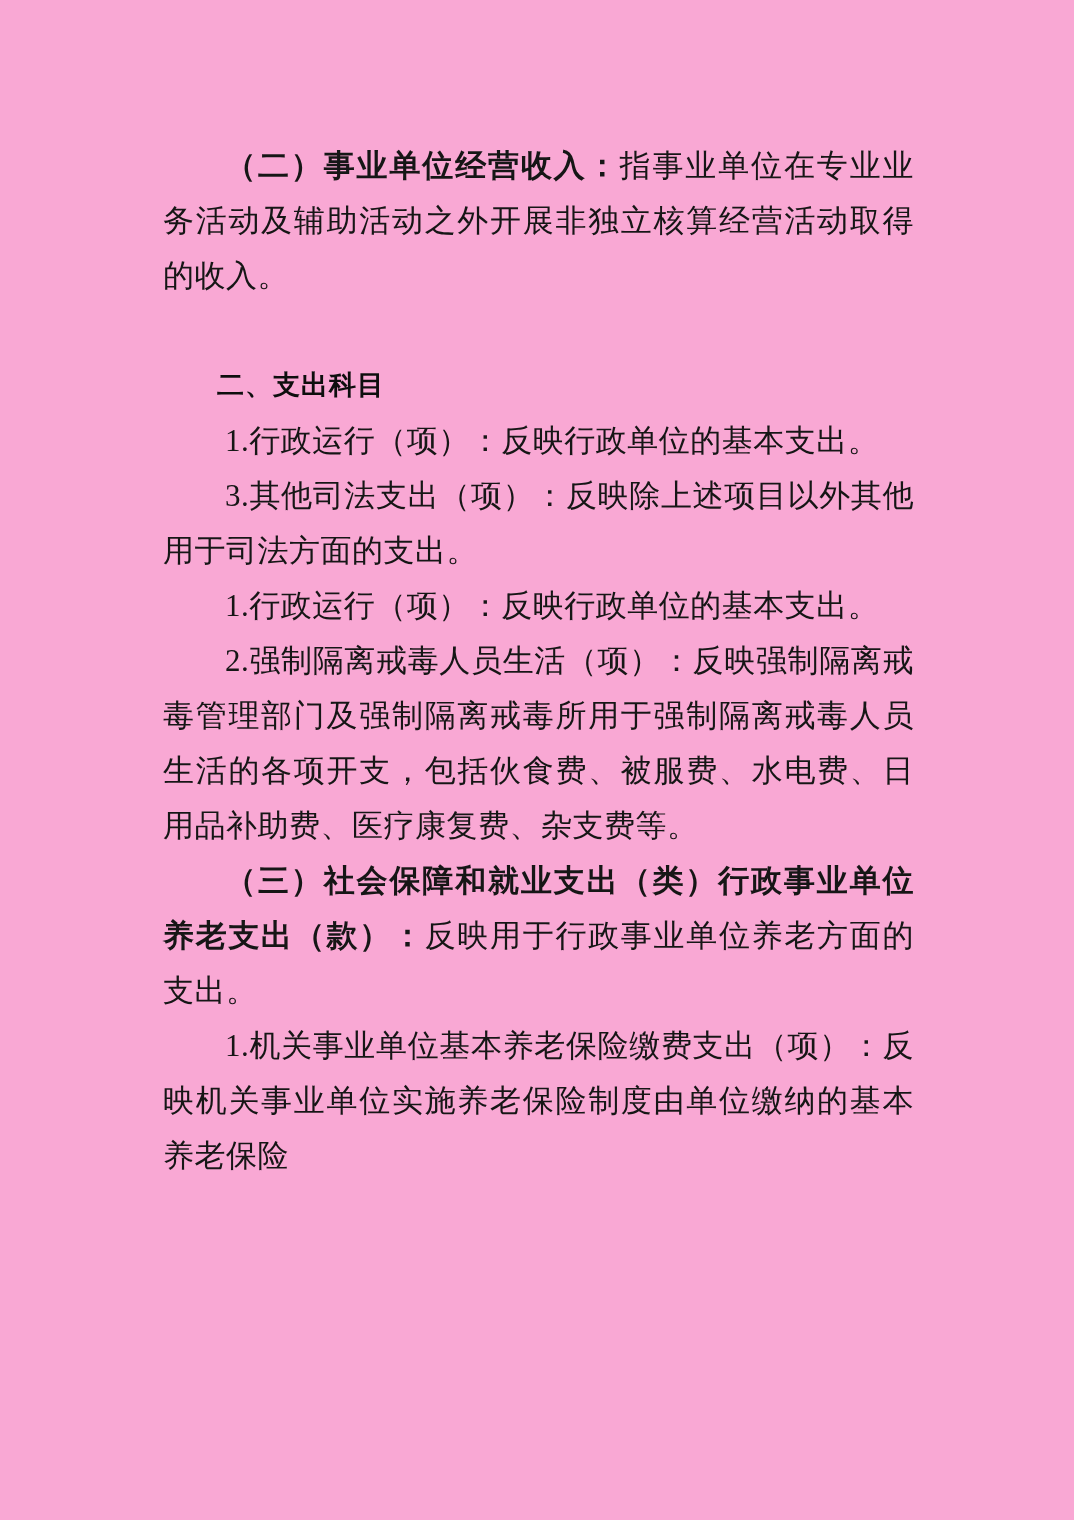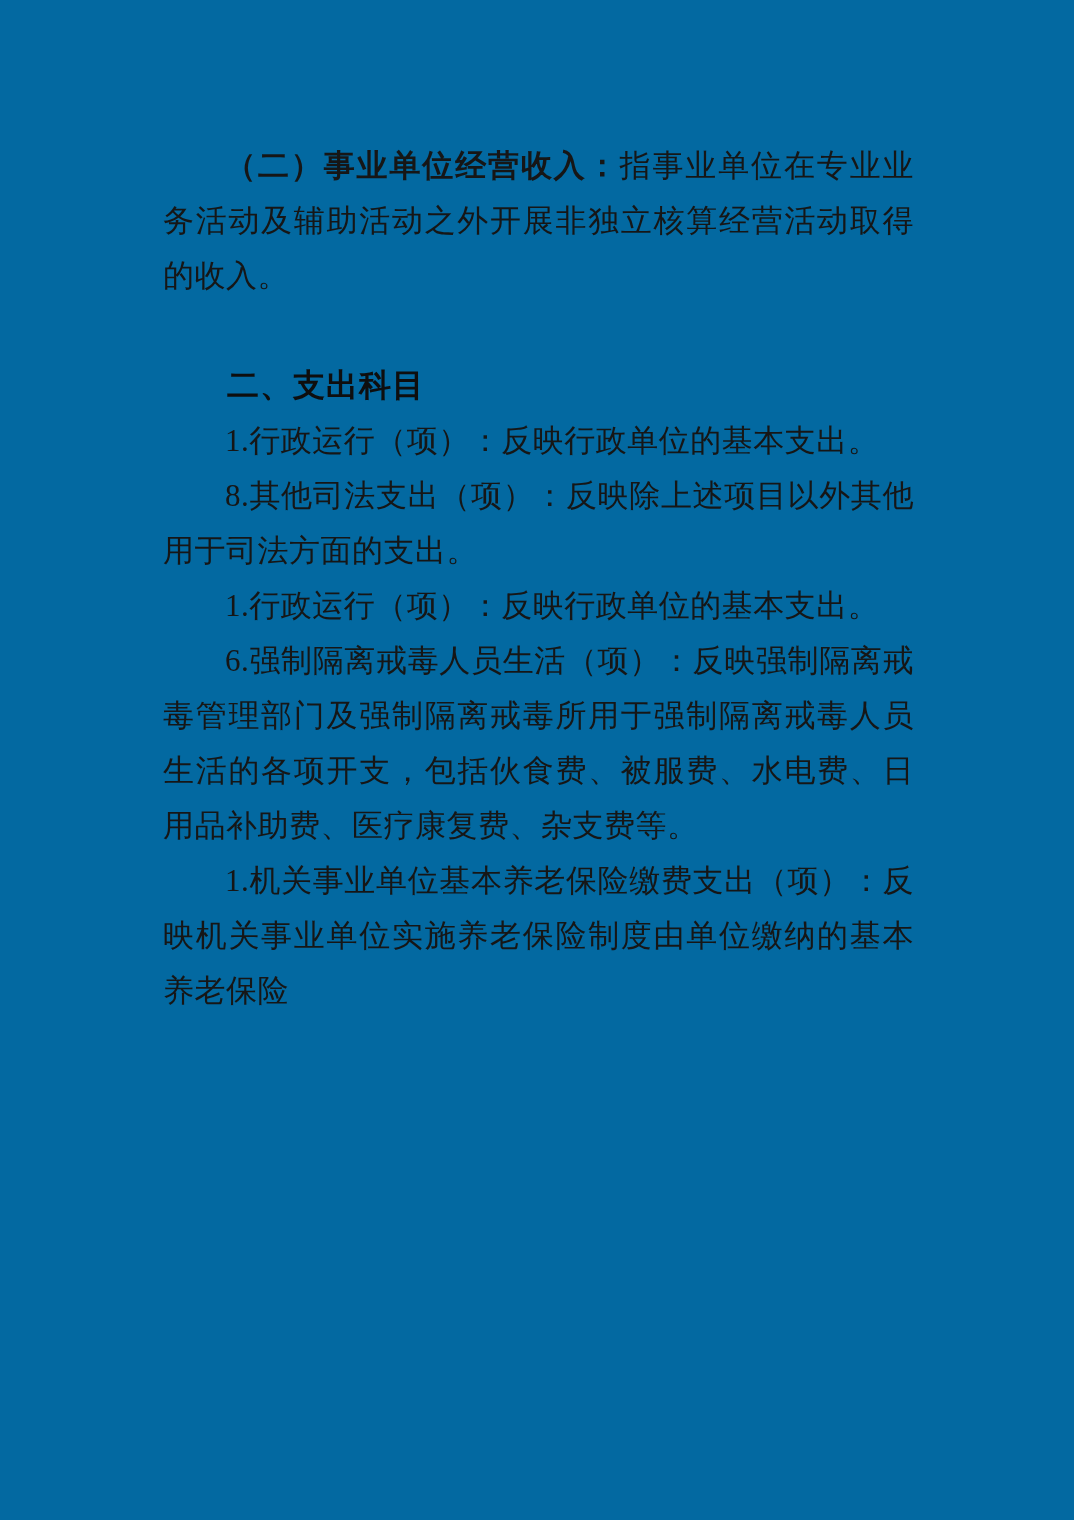--- a/index.html
+++ b/index.html
@@ -4,21 +4,21 @@
 <style>
   html, body {
     margin: 0;
     padding: 0;
     background: #ffffff;
   }
   .page {
     position: relative;
     width: 1074px;
     height: 1520px;
-    background: #0369a1;
+    background: #f9a8d4;
     overflow: hidden;
     box-sizing: border-box;
   }
   .content {
     box-sizing: border-box;
     padding: 138px 160px 0 163px;
   }
   .para {
     margin: 0;
     font-family: "Liberation Serif", serif;
@@ -30,45 +30,46 @@
     text-indent: 2em;
     word-break: break-all;
   }
   .para b.lead {
     font-weight: 700;
   }
   .heading {
     margin: 55px 0 0 0;
     font-family: Liberation Sans, sans-serif;
     font-weight: 700;
-    font-size: 32px;
+    font-size: 27px;
     line-height: 55px;
     letter-spacing: 1px;
     color: #0e0e0e;
     text-indent: 2em;
   }
 </style>
 </head>
 <body>
 
 <div class="page">
   <div class="content">
 
     <p class="para"><b class="lead">（二）事业单位经营收入：</b><span>指事业单位在专业业务活动及辅助活动之外开展非独立核算经营活动取得的收入。</span></p>
 
     <h2 class="heading">二、支出科目</h2>
 
 
     <p class="para"><span>1.行政运行（项）：反映行政单位的基本支出。</span></p>
 
 
-    <p class="para"><span>8.其他司法支出（项）：反映除上述项目以外其他用于司法方面的支出。</span></p>
+    <p class="para"><span>3.其他司法支出（项）：反映除上述项目以外其他用于司法方面的支出。</span></p>
 
 
     <p class="para"><span>1.行政运行（项）：反映行政单位的基本支出。</span></p>
 
-    <p class="para"><span>6.强制隔离戒毒人员生活（项）：反映强制隔离戒毒管理部门及强制隔离戒毒所用于强制隔离戒毒人员生活的各项开支，包括伙食费、被服费、水电费、日用品补助费、医疗康复费、杂支费等。</span></p>
+    <p class="para"><span>2.强制隔离戒毒人员生活（项）：反映强制隔离戒毒管理部门及强制隔离戒毒所用于强制隔离戒毒人员生活的各项开支，包括伙食费、被服费、水电费、日用品补助费、医疗康复费、杂支费等。</span></p>
 
+    <p class="para"><b class="lead">（三）社会保障和就业支出（类）行政事业单位养老支出（款）：</b><span>反映用于行政事业单位养老方面的支出。</span></p>
 
     <p class="para"><span>1.机关事业单位基本养老保险缴费支出（项）：反映机关事业单位实施养老保险制度由单位缴纳的基本养老保险</span></p>
 
   </div>
 </div>
 
 </body></html>

